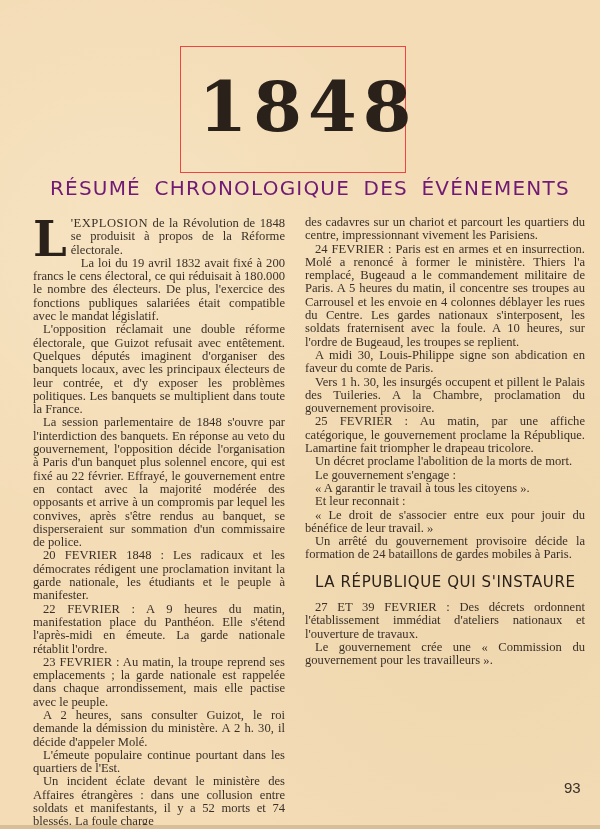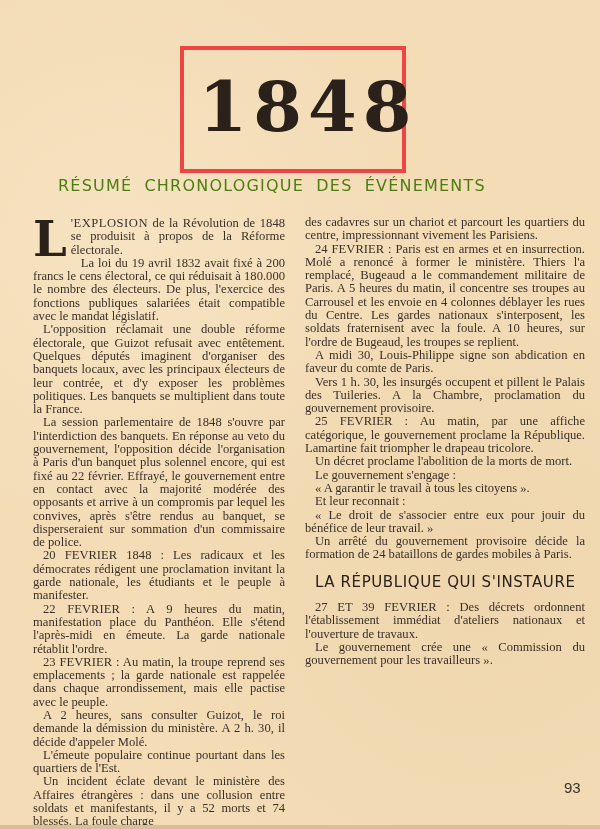--- a/index.html
+++ b/index.html
@@ -12,32 +12,32 @@
     position: relative;
     font-family: "DejaVu Serif", serif;
     color: #2e2620;
   }
   .bottom-edge {
     position: absolute; left: 0; right: 0; bottom: 0; height: 4px;
     background: #d9bf98;
   }
   .year-box {
     position: absolute; left: 180px; top: 46px; width: 226px; height: 127px;
-    border: 4px solid #ef4444; box-sizing: border-box;
+    border: 1px solid #ef4444; box-sizing: border-box;
     display: flex; align-items: center; justify-content: center; padding-left: 30px;
   }
   .year {
     font-family: "DejaVu Serif", serif; font-size: 70px; font-weight: bold;
     color: #2a211a; letter-spacing: 6px; line-height: 1;
     margin-top: -6px;
   }
   .subtitle {
-    position: absolute; left: 58px; top: 176px; width: 470px;
-    font-family: "DejaVu Sans", sans-serif; font-size: 16px;
-    letter-spacing: 1.2px; word-spacing: 6px; color: #4d7c0f;
+    position: absolute; left: 50px; top: 176px; width: 470px;
+    font-family: "DejaVu Sans", sans-serif; font-size: 20px;
+    letter-spacing: 1.2px; word-spacing: 6px; color: #701a75;
     white-space: nowrap;
   }
   .col {
     position: absolute; top: 217px;
     font-family: "Liberation Serif", serif; font-size: 12.6px; line-height: 13.3px;
     text-align: justify; color: #3a3028;
   }
   .col-left { left: 33px; width: 252px; }
   .col-right { left: 305px; width: 280px; top: 216px; }
   .col p { margin: 0; text-indent: 10px; }

